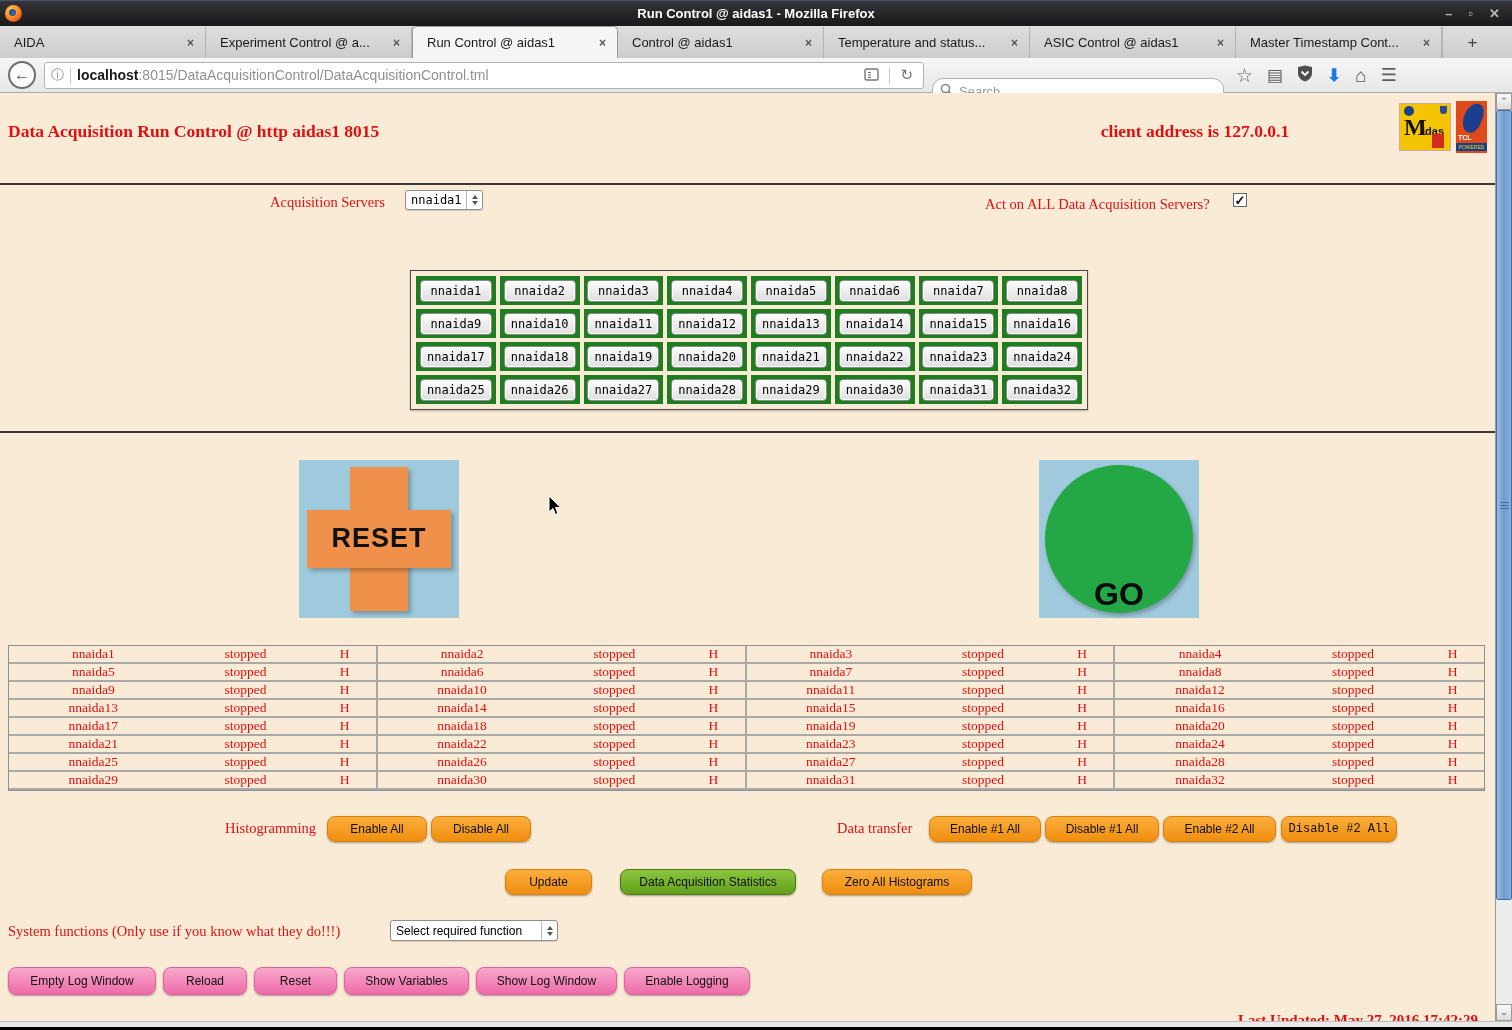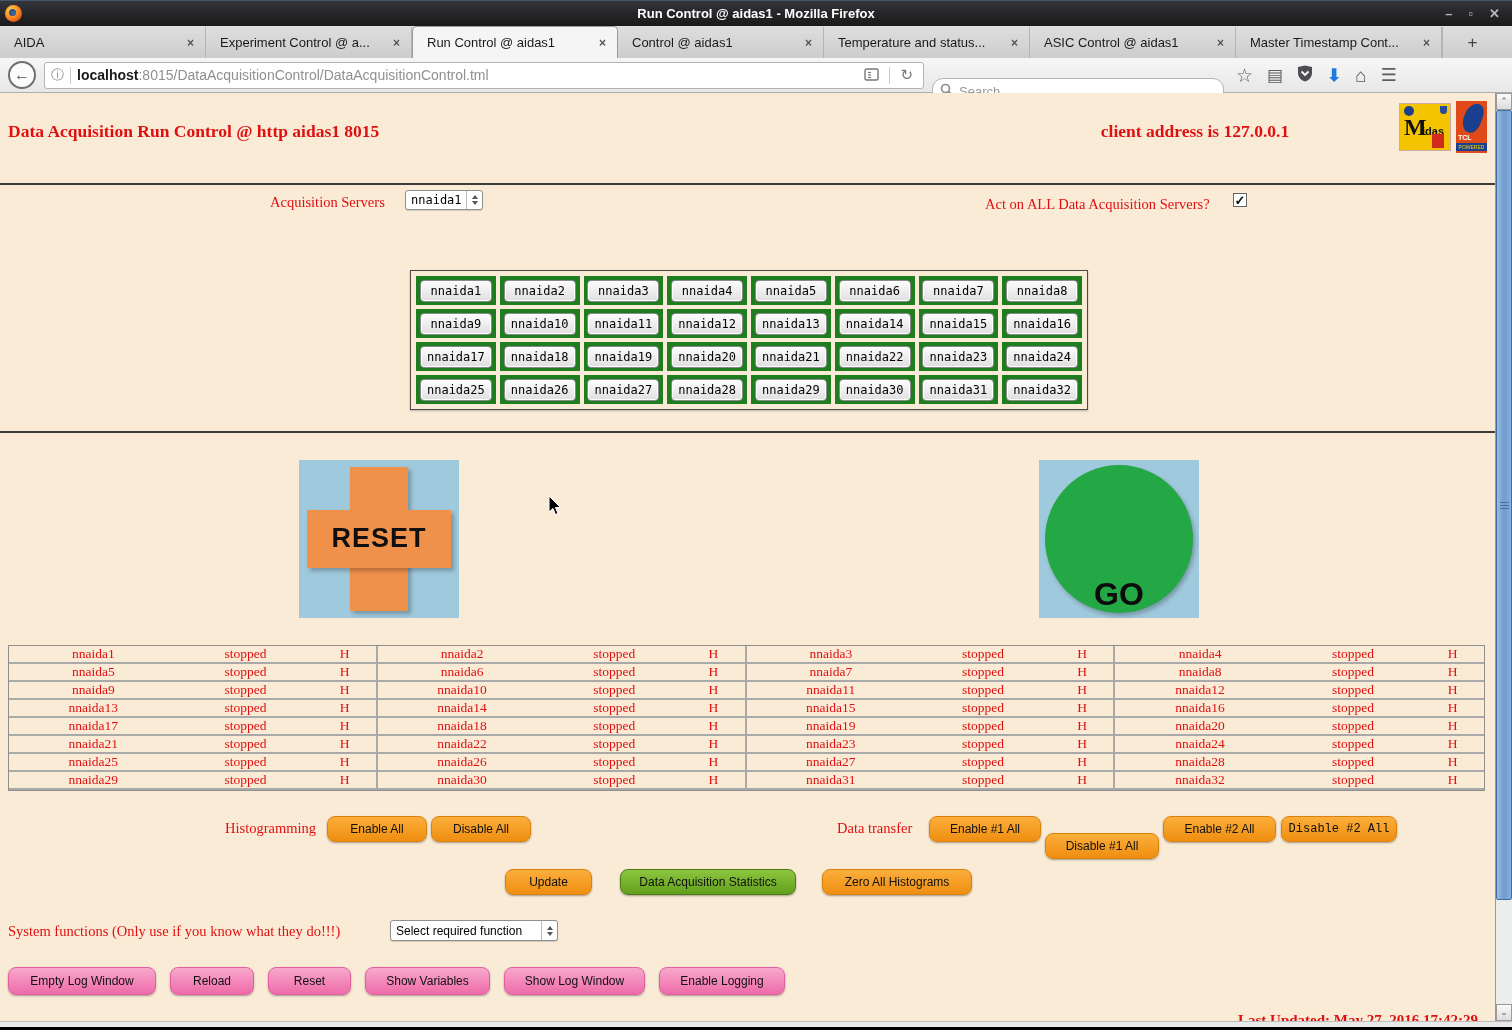--- a/index.html
+++ b/index.html
@@ -122,32 +122,32 @@
   .btn { border-radius:8px; font-size:12px; color:#101010; box-shadow:0 1px 2px rgba(0,0,0,.35); position:absolute; height:26px; }
   .btn-orange { background:linear-gradient(#fbae3c,#ef8e10); border:1px solid #d9820d; }
   .btn-green  { background:linear-gradient(#8cc63f,#639f1c); border:1px solid #4c7a15; }
   .btn-pink   { background:linear-gradient(#f8a8cc,#ee6ba9); border:1px solid #e160a0; position:static; height:28px; }
 
   .histo-label { position:absolute; left:225px; top:727px; font-size:14.5px; }
   #histo-btns .btn:nth-of-type(1){ left:327px; top:723px; width:100px; }
   #histo-btns .btn:nth-of-type(2){ left:431px; top:723px; width:100px; }
   .dt-label { position:absolute; left:837px; top:727px; font-size:14.5px; }
   #dt-btns .btn:nth-of-type(1){ left:929px;  top:723px; width:112px; }
-  #dt-btns .btn:nth-of-type(2){ left:1045px; top:740px; width:114px; }
+  #dt-btns .btn:nth-of-type(2){ left:1045px; top:723px; width:114px; }
   #dt-btns .btn:nth-of-type(3){ left:1163px; top:723px; width:113px; }
   #dt-btns .btn:nth-of-type(4){ left:1281px; top:723px; width:116px;font-family:Liberation Mono, monospace; }
 
   .update-btn { left:505px; top:776px; width:87px; }
   .stats-btn  { left:620px; top:776px; width:176px; }
   .zero-btn   { left:822px; top:776px; width:150px; }
 
   .sysfunc-label { position:absolute; left:8px; top:830px; font-size:14.5px; }
   .sel-sys { left:390px; top:827px; width:168px; height:21px;justify-content:flex-end; }
 
-  .bottom-btns { position:absolute; left:8px; top:874px; display:flex; gap:14px; }
+  .bottom-btns { position:absolute; left:8px; top:874px; display:flex; gap:7px; }
   .bottom-btns .btn:nth-of-type(1){ width:148px; }
   .bottom-btns .btn:nth-of-type(2){ width:84px; }
   .bottom-btns .btn:nth-of-type(3){ width:83px; }
   .bottom-btns .btn:nth-of-type(4){ width:125px; }
   .bottom-btns .btn:nth-of-type(5){ width:141px; }
   .bottom-btns .btn:nth-of-type(6){ width:126px; }
 
   .last-updated { position:absolute; left:1238px; top:919px; font-size:15px; font-weight:bold; white-space:nowrap; }
 
   

